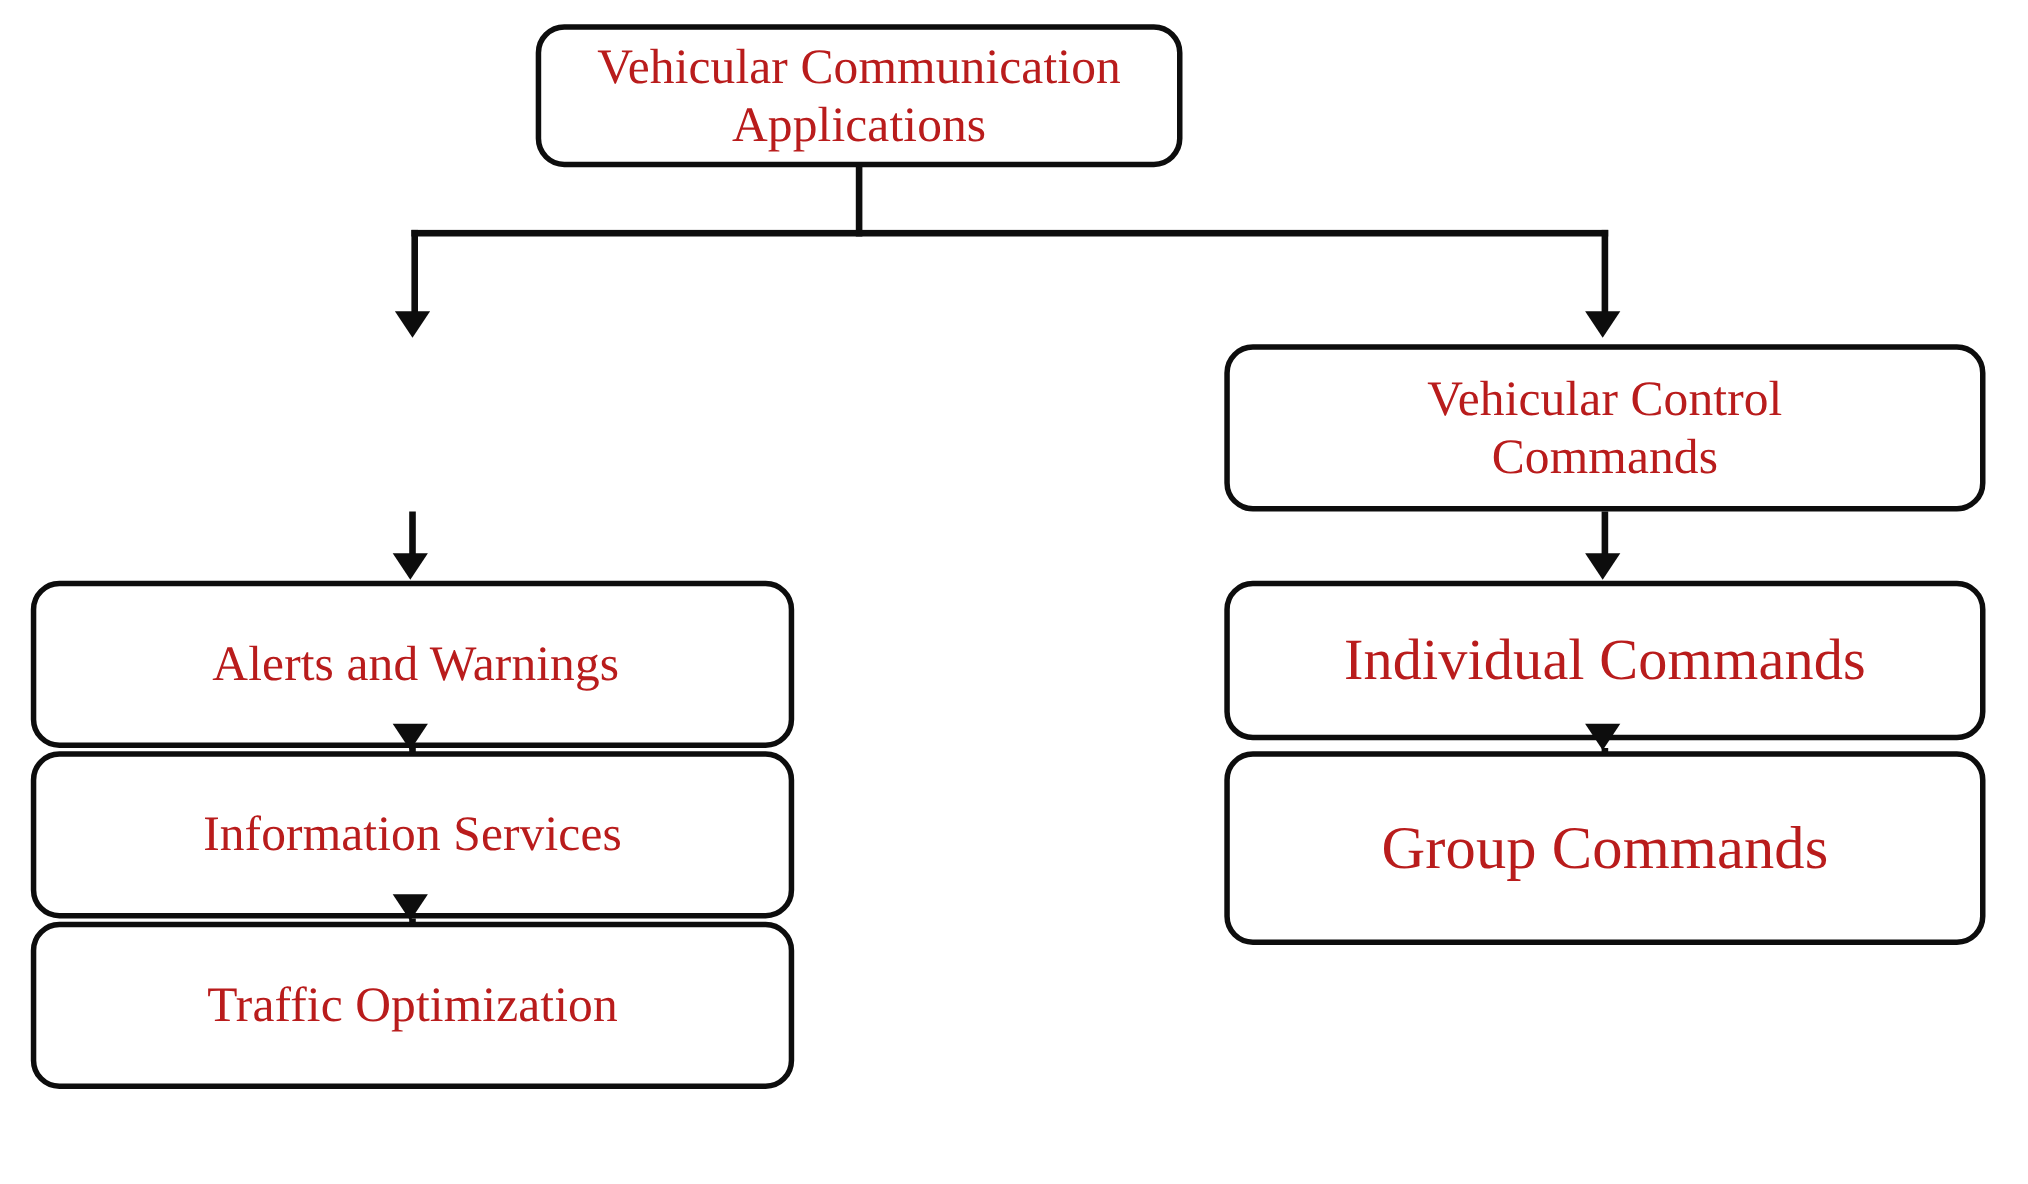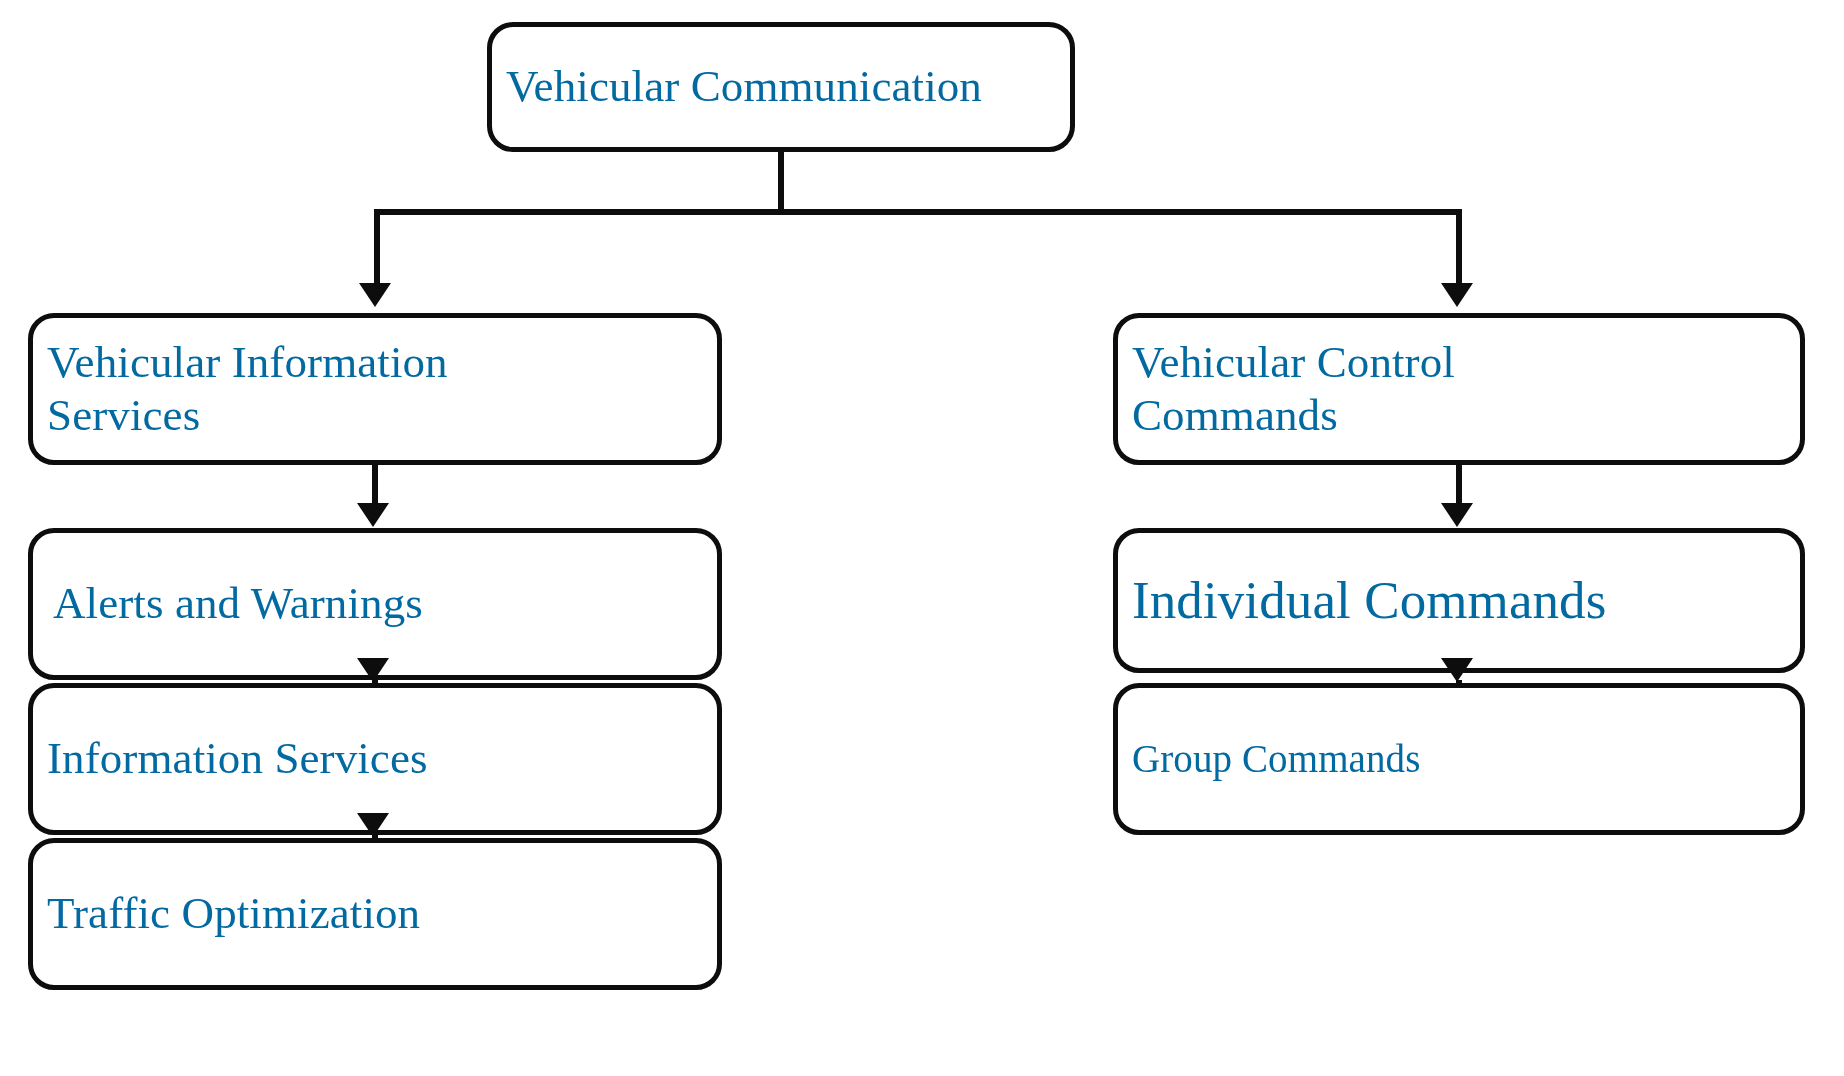--- a/index.html
+++ b/index.html
@@ -18,22 +18,22 @@
   }
   .node {
     position: absolute;
     box-sizing: border-box;
     background: #ffffff;
     border: 5px solid #0d0d0d;
     border-radius: 26px;
     display: flex;
     align-items: center;
     justify-content: center;
-    text-align: left;
-    color: #0369a1;
+    text-align: center;
+    color: #b91c1c;
     line-height: 1.18;
     padding: 4px 14px;
     letter-spacing: 0.1px;
   }
   .node .label {
     display: block;
     width: 100%;
   }
 
   
@@ -47,21 +47,21 @@
 
   
   #node-l0 { left: 28px;  top: 313px; width: 694px; height: 152px; font-size: 45px; }
   #node-l1 { left: 28px;  top: 528px; width: 694px; height: 152px; font-size: 45px; padding-left: 20px; }
   #node-l2 { left: 28px;  top: 683px; width: 694px; height: 152px; font-size: 45px; }
   #node-l3 { left: 28px;  top: 838px; width: 694px; height: 152px; font-size: 45px; }
 
   
   #node-r0 { left: 1113px; top: 313px; width: 692px; height: 152px; font-size: 45px; }
   #node-r1 { left: 1113px; top: 528px; width: 692px; height: 145px; font-size: 53px; }
-  #node-r2 { left: 1113px; top: 683px; width: 692px; height: 152px; font-size: 39px; }
+  #node-r2 { left: 1113px; top: 683px; width: 692px; height: 176px; font-size: 55px; }
 
   
   .vline {
     position: absolute;
     width: 6px;
     background: #0d0d0d;
   }
   .hline {
     position: absolute;
     height: 6px;
@@ -100,35 +100,32 @@
   #arrow-r0-r1 { left: 1441px; top: 503px; }
   #conn-r1-r2 { left: 1456px; top: 680px; height: 6px; }
   #arrow-r1-r2 { left: 1441px; top: 658px; }
 </style>
 </head>
 <body>
 
 <div id="canvas">
 
   <div class="node" id="node-root">
-    <span class="label"><span>Vehicular Communication</span><br></span>
+    <span class="label"><span>Vehicular Communication</span><br><span>Applications</span></span>
   </div>
 
   <div class="vline" id="conn-root-stem"></div>
   <div class="hline" id="conn-bus"></div>
 
   <div class="vline" id="conn-left-drop"></div>
   <div class="arrowhead" id="arrow-left-drop"></div>
 
   <div class="vline" id="conn-right-drop"></div>
   <div class="arrowhead" id="arrow-right-drop"></div>
 
-  <div class="node" id="node-l0">
-    <span class="label"><span>Vehicular Information</span><br><span>Services</span></span>
-  </div>
 
   <div class="vline" id="conn-l0-l1"></div>
   <div class="arrowhead" id="arrow-l0-l1"></div>
 
   <div class="node" id="node-l1">
     <span class="label">Alerts and Warnings</span>
   </div>
 
   <div class="vline" id="conn-l1-l2"></div>
   <div class="arrowhead" id="arrow-l1-l2"></div>

